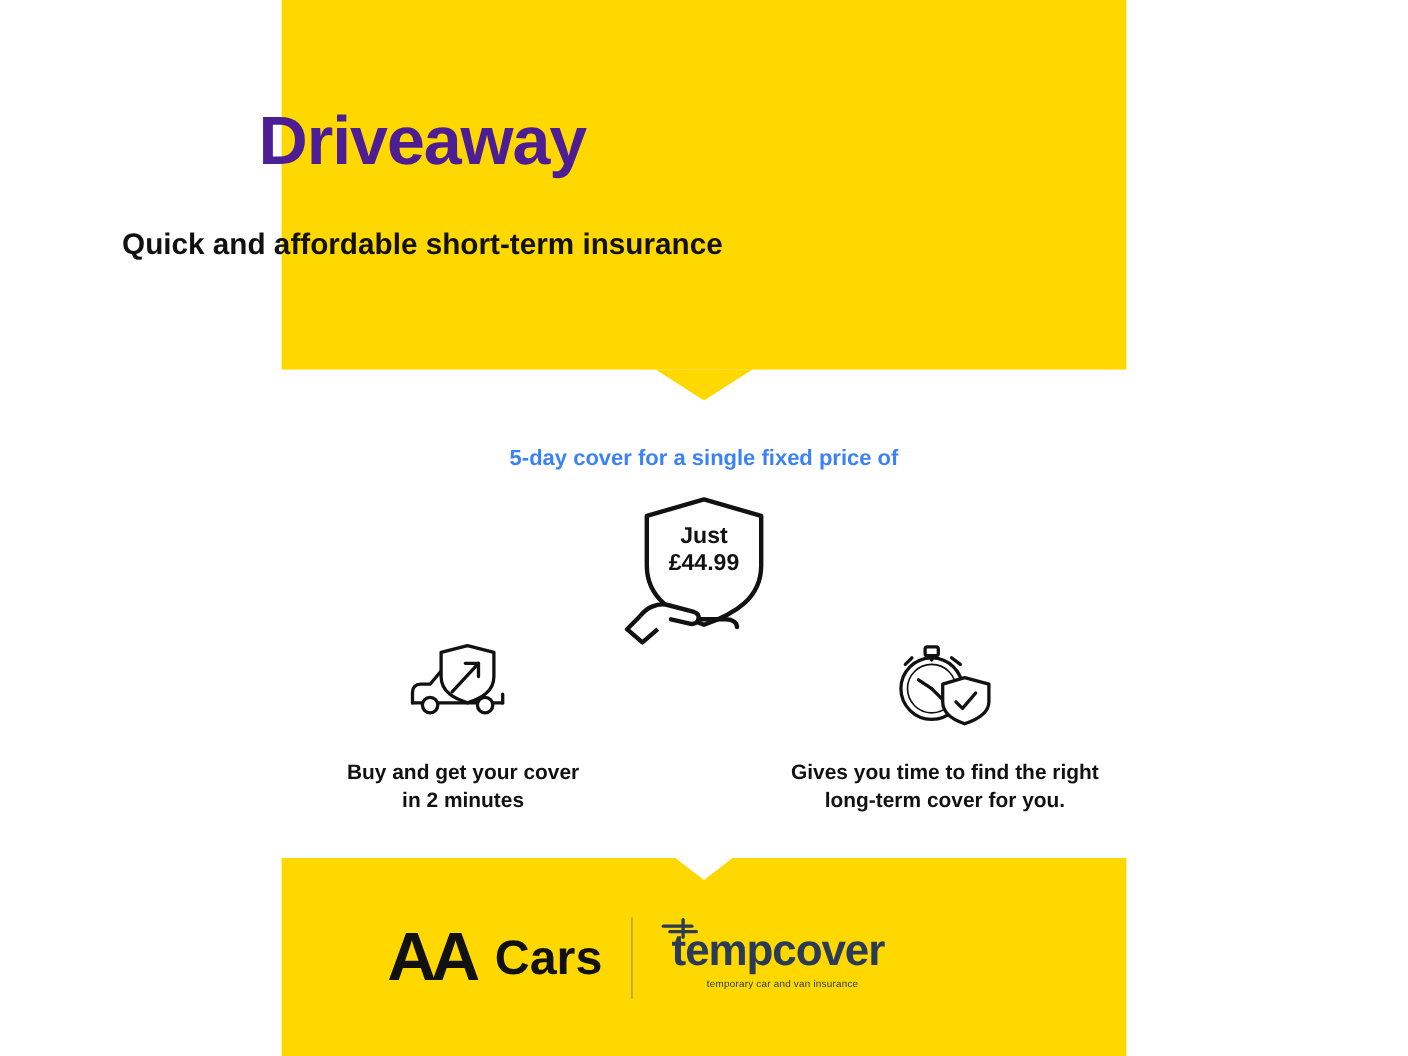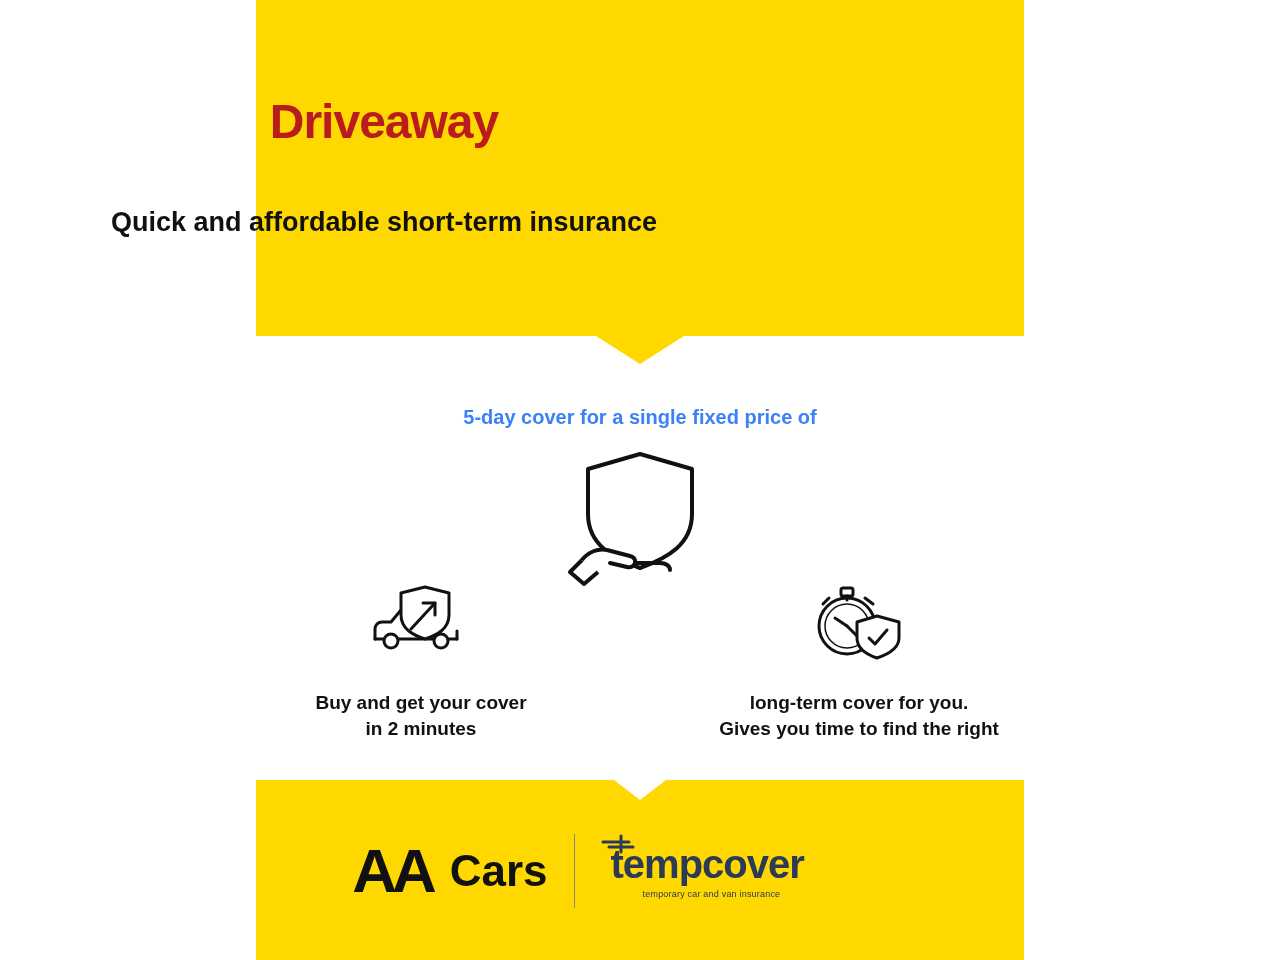--- a/index.html
+++ b/index.html
@@ -41,24 +41,24 @@
     border-left: 44px solid transparent;
     border-right: 44px solid transparent;
     border-top: 28px solid #ffd800;
   }
   .headline {
     position: absolute;
     left: 0;
     top: 98px;
     width: 768px;
     text-align: center;
-    font-size: 48px;
+    font-size: 62px;
     font-weight: bold;
     letter-spacing: -1px;
-    color: #b91c1c;
+    color: #4c1d95;
     line-height: 1;
   }
   .subhead {
     position: absolute;
     left: 0;
     top: 206px;
     width: 768px;
     text-align: center;
     font-size: 27px;
     font-weight: bold;
@@ -219,20 +219,24 @@
 
   <div class="price-lede">5-day cover for a single fixed price of</div>
 
   <div class="shield-wrap">
     <svg width="160" height="140" viewBox="0 0 160 140" fill="none" aria-hidden="true">
       <path d="M80 6 L132 21 L132 66 C132 96 108 110 80 120 C52 110 28 96 28 66 L28 21 Z" fill="#ffffff" stroke="#111111" stroke-width="4" stroke-linejoin="round"></path>
       <path d="M22 112 C28 104 38 100 47 102 L70 108 C74 109 76 112 75 115 C74 118 71 120 67 119 L50 115" fill="#ffffff" stroke="#111111" stroke-width="4" stroke-linejoin="round" stroke-linecap="round"></path>
       <path d="M75 115 L100 115 C106 115 110 118 110 122" stroke="#111111" stroke-width="4" stroke-linecap="round"></path>
       <path d="M22 112 L10 124 L24 136 L38 124" fill="#ffffff" stroke="#111111" stroke-width="4" stroke-linejoin="round"></path>
     </svg>
+    <div class="shield-price">
+      <div>Just</div>
+      <div>£44.99</div>
+    </div>
   </div>
 
   <div class="features">
 
     <div class="feature">
       <div class="feature-icon">
         <svg width="120" height="80" viewBox="0 0 120 80" fill="none" aria-hidden="true">
           <path d="M14 58 L14 48 C14 44 17 41 21 41 L30 41 L40 29 C42 27 45 25 49 25 L66 25" stroke="#111111" stroke-width="3" stroke-linecap="round" stroke-linejoin="round"></path>
           <path d="M14 58 L96 58" stroke="#111111" stroke-width="3" stroke-linecap="round"></path>
           <path d="M96 58 L96 50" stroke="#111111" stroke-width="3" stroke-linecap="round"></path>
@@ -258,22 +262,22 @@
           <path d="M48 48 L58 58" stroke="#111111" stroke-width="3" stroke-linecap="round"></path>
           <rect x="42" y="10" width="12" height="8" rx="2" fill="#ffffff" stroke="#111111" stroke-width="3"></rect>
           <path d="M48 18 L48 22" stroke="#111111" stroke-width="3" stroke-linecap="round"></path>
           <path d="M66 20 L74 26" stroke="#111111" stroke-width="3" stroke-linecap="round"></path>
           <path d="M30 20 L24 26" stroke="#111111" stroke-width="3" stroke-linecap="round"></path>
           <path d="M78 38 L100 44 L100 60 C100 70 90 76 78 80 C66 76 58 70 58 60 L58 44 Z" fill="#ffffff" stroke="#111111" stroke-width="3" stroke-linejoin="round"></path>
           <path d="M70 60 L76 66 L88 52" stroke="#111111" stroke-width="3" stroke-linecap="round" stroke-linejoin="round"></path>
         </svg>
       </div>
       <div class="feature-text">
+        <div>Gives you time to find the right</div>
         <div>long-term cover for you.</div>
-        <div>Gives you time to find the right</div>
       </div>
     </div>
 
   </div>
 
   <div class="bottom-banner"></div>
   <div class="bottom-banner-notch"></div>
 
   <div class="brand-row">
     <span class="aa-logo">AA</span>

